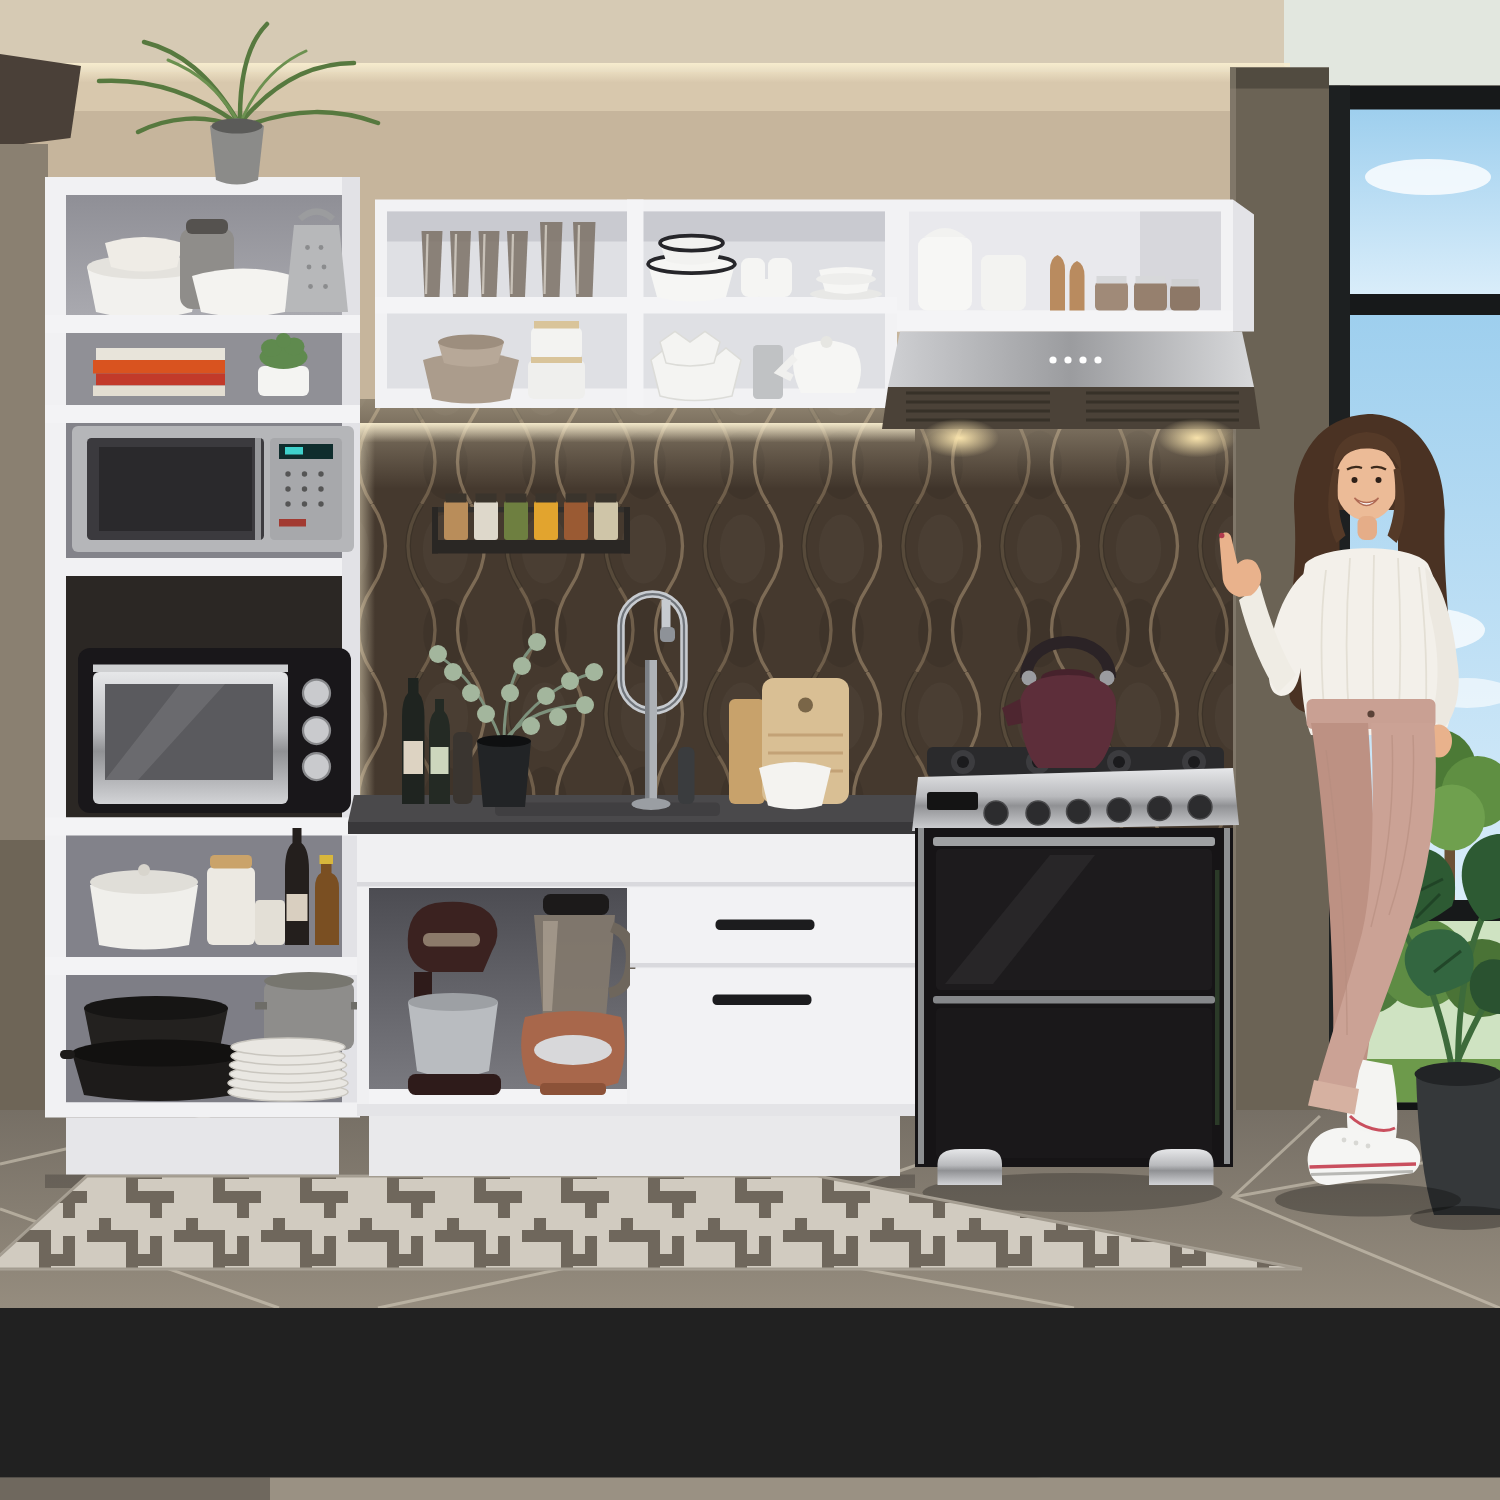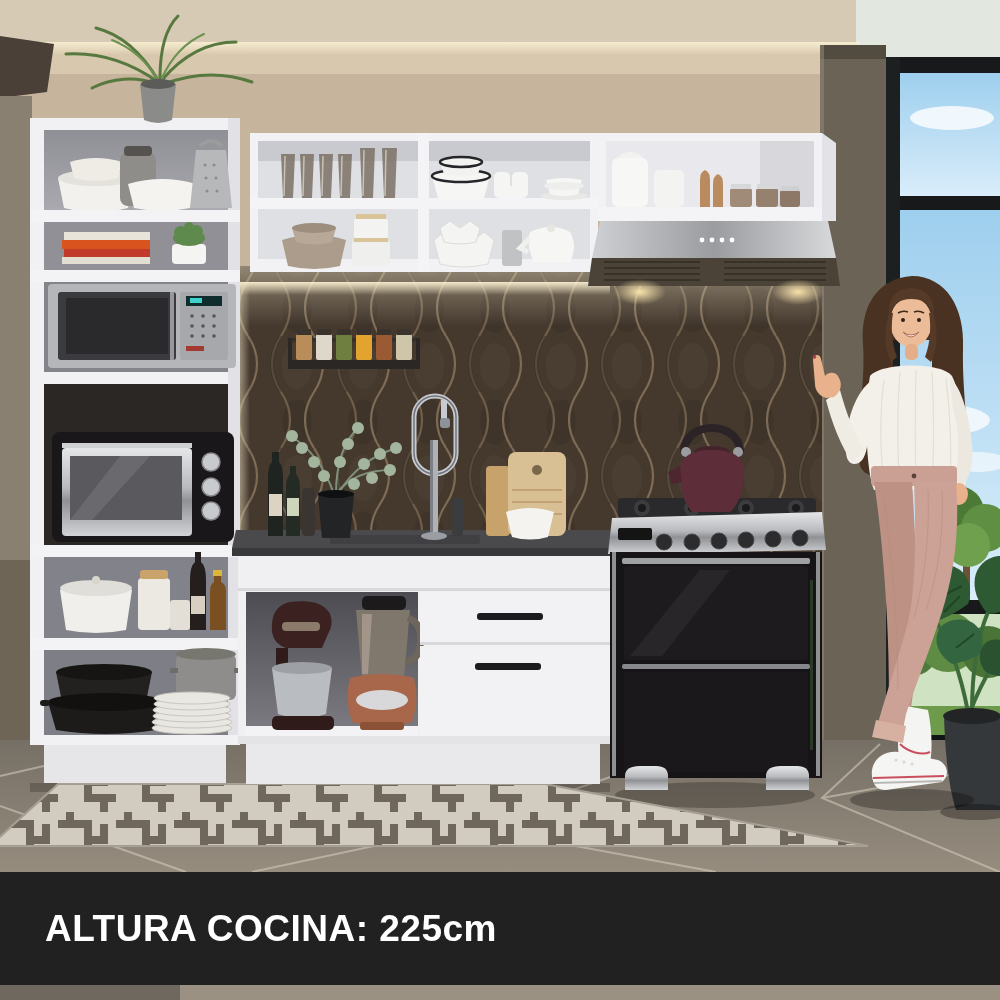--- a/index.html
+++ b/index.html
@@ -653,15 +653,14 @@
   </g>
 </g>
 
 <g>
   <rect x="0" y="985" width="1000" height="15" fill="#9a9183"></rect>
   <rect x="0" y="985" width="180" height="15" fill="#6f685e"></rect>
 </g>
 </svg>
 
 <div class="footer" style="background:#212121;color:#ffffff;">
-  <span>ALTURA COCINA: 225cm</span>
 </div>
 </div>
 
 </body></html>

